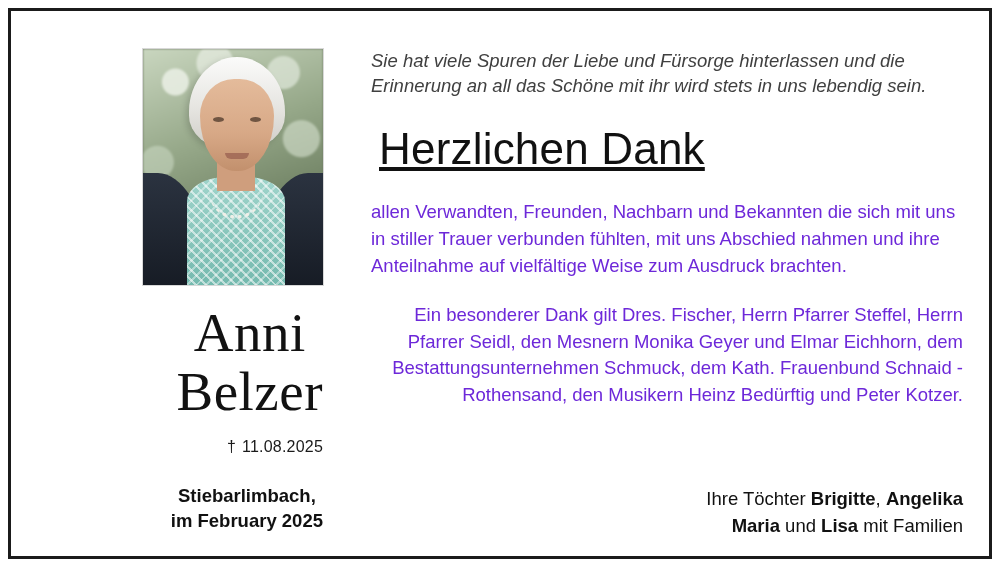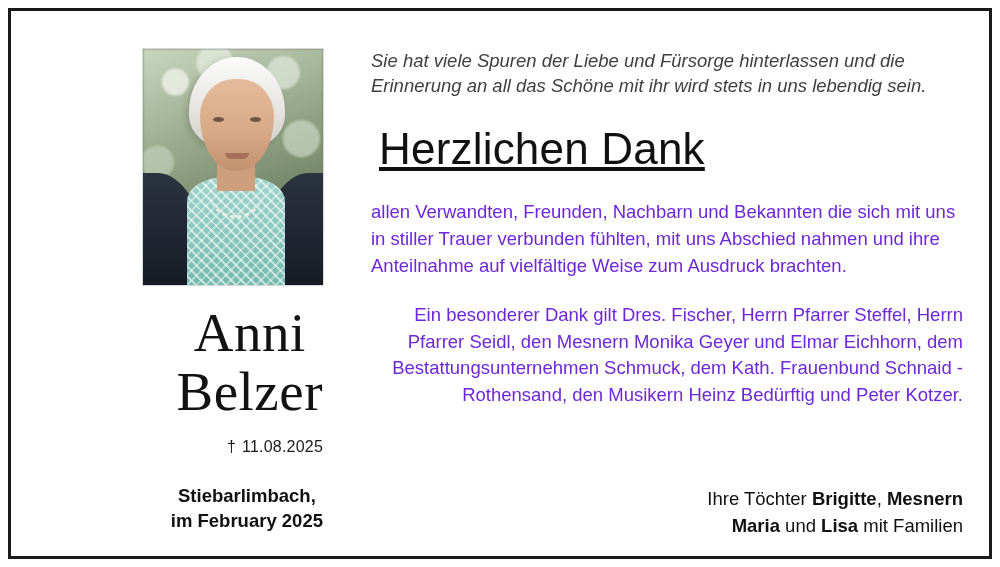--- a/index.html
+++ b/index.html
@@ -275,21 +275,21 @@
 
         <div class="intro">Sie hat viele Spuren der Liebe und Fürsorge hinterlassen und die Erinnerung an all das Schöne mit ihr wird stets in uns lebendig sein.</div>
 
         <h1 class="headline">Herzlichen Dank</h1>
 
         <div class="para">allen Verwandten, Freunden, Nachbarn und Bekannten die sich mit uns in stiller Trauer verbunden fühlten, mit uns Abschied nahmen und ihre Anteilnahme auf vielfältige Weise zum Ausdruck brachten.</div>
 
         <div class="para para2">Ein besonderer Dank gilt Dres. Fischer, Herrn Pfarrer Steffel, Herrn Pfarrer Seidl, den Mesnern Monika Geyer und Elmar Eichhorn, dem Bestattungsunternehmen Schmuck, dem Kath. Frauenbund Schnaid - Rothensand, den Musikern Heinz Bedürftig und Peter Kotzer.</div>
 
         <div class="signoff">
-          <span>Ihre Töchter </span><b>Brigitte</b><span>, </span><b>Mesnern</b><br>
+          <span>Ihre Töchter </span><b>Brigitte</b><span>, </span><b>Angelika</b><br>
           <b>Maria</b><span> und </span><b>Lisa</b><span> mit Familien</span>
         </div>
 
       </div>
 
     </div>
   </div>
 </div>
 
 </body></html>

